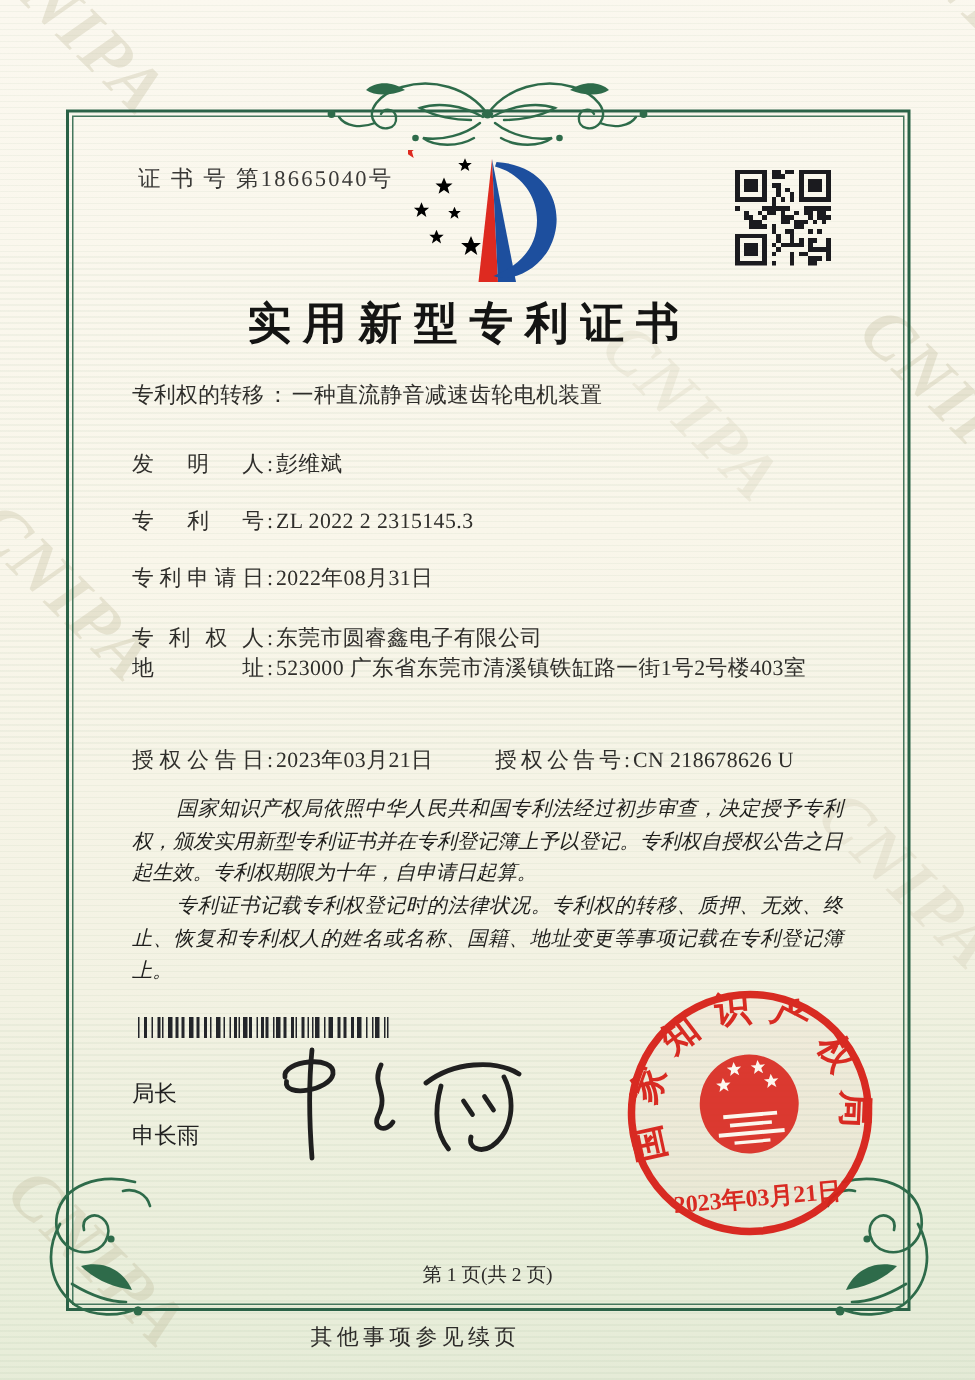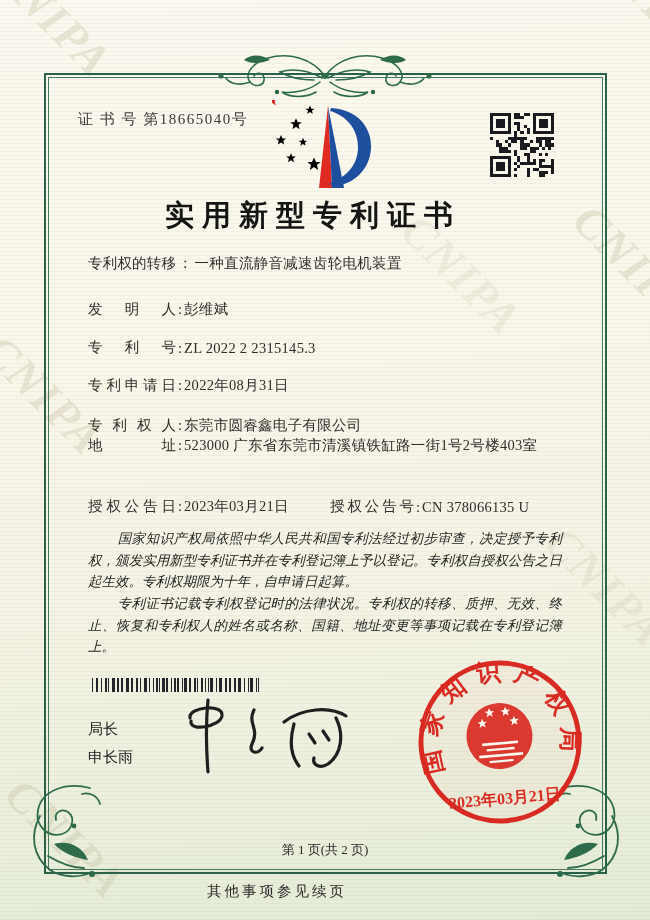--- a/index.html
+++ b/index.html
@@ -14,21 +14,21 @@
   .wm1{left:-22px;top:-10px}.wm2{left:582px;top:-24px}.wm3{left:560px;top:238px}
   .wm4{left:-30px;top:368px}.wm5{left:388px;top:248px;color:rgba(190,181,150,0.18)}
   .wm6{left:-8px;top:812px}.wm7{left:532px;top:560px;color:rgba(190,181,150,0.20)}
   .frame{position:absolute;left:44px;top:73px;width:559px;height:797px;
     border:2px solid #2a6247;}
   .frame::after{content:"";position:absolute;inset:2px;border:1px solid #44775d;}
   .ornament{position:absolute;left:210px;top:46px;}
   .corner-fl{position:absolute;top:782px;}
   .corner-fl.left{left:24px;}
   .corner-fl.right{left:550px;transform:scaleX(-1);}
-  .cert-no{position:absolute;left:78px;top:110px;font-size:15px;letter-spacing:1.5px;color:#3a3937;}
+  .cert-no{position:absolute;left:92px;top:110px;font-size:15px;letter-spacing:1.5px;color:#3a3937;}
   .logo{position:absolute;left:272px;top:100px;}
   .qr{position:absolute;left:490px;top:113px;}
   .title{position:absolute;left:0;width:618px;top:196px;text-align:center;
     font-size:29px;font-weight:700;letter-spacing:8px;text-indent:8px;color:#141413;}
   .row{position:absolute;left:88px;width:490px;font-size:14.5px;color:#2f2e2b;white-space:nowrap;}
   .flabel{display:inline-block;width:88px;text-align:justify;text-align-last:justify;
     -moz-text-align-last:justify;vertical-align:bottom;}
   .flabel.narrow{width:84px;}
   .colon{margin:0 2px 0 2px;}
   .fvalue{letter-spacing:0.3px;}
@@ -346,21 +346,21 @@
   </div>
   <div class="row r5">
     <span class="flabel">专利权人</span><span class="colon">:</span><span class="fvalue">东莞市圆睿鑫电子有限公司</span>
   </div>
   <div class="row r6">
     <span class="flabel">地址</span><span class="colon">:</span><span class="fvalue">523000 广东省东莞市清溪镇铁缸路一街1号2号楼403室</span>
   </div>
   <div class="row r7">
     <span class="flabel">授权公告日</span><span class="colon">:</span><span class="fvalue">2023年03月21日</span>
     <span class="pair2">
-      <span class="flabel narrow">授权公告号</span><span class="colon">:</span><span class="fvalue">CN 378066135 U</span>
+      <span class="flabel narrow">授权公告号</span><span class="colon">:</span><span class="fvalue">CN 218678626 U</span>
     </span>
   </div>
 
   <div class="para p2">专利证书记载专利权登记时的法律状况。专利权的转移、质押、无效、终止、恢复和专利权人的姓名或名称、国籍、地址变更等事项记载在专利登记簿上。</div>
   <div class="para p1">国家知识产权局依照中华人民共和国专利法经过初步审查，决定授予专利权，颁发实用新型专利证书并在专利登记簿上予以登记。专利权自授权公告之日起生效。专利权期限为十年，自申请日起算。</div>
 
   <svg class="barcode" id="barcode" width="172" height="14">
       <rect x="0" y="0" width="1" height="14" fill="#23252a"></rect>
       <rect x="4" y="0" width="2" height="14" fill="#23252a"></rect>
       <rect x="9" y="0" width="1" height="14" fill="#23252a"></rect>

